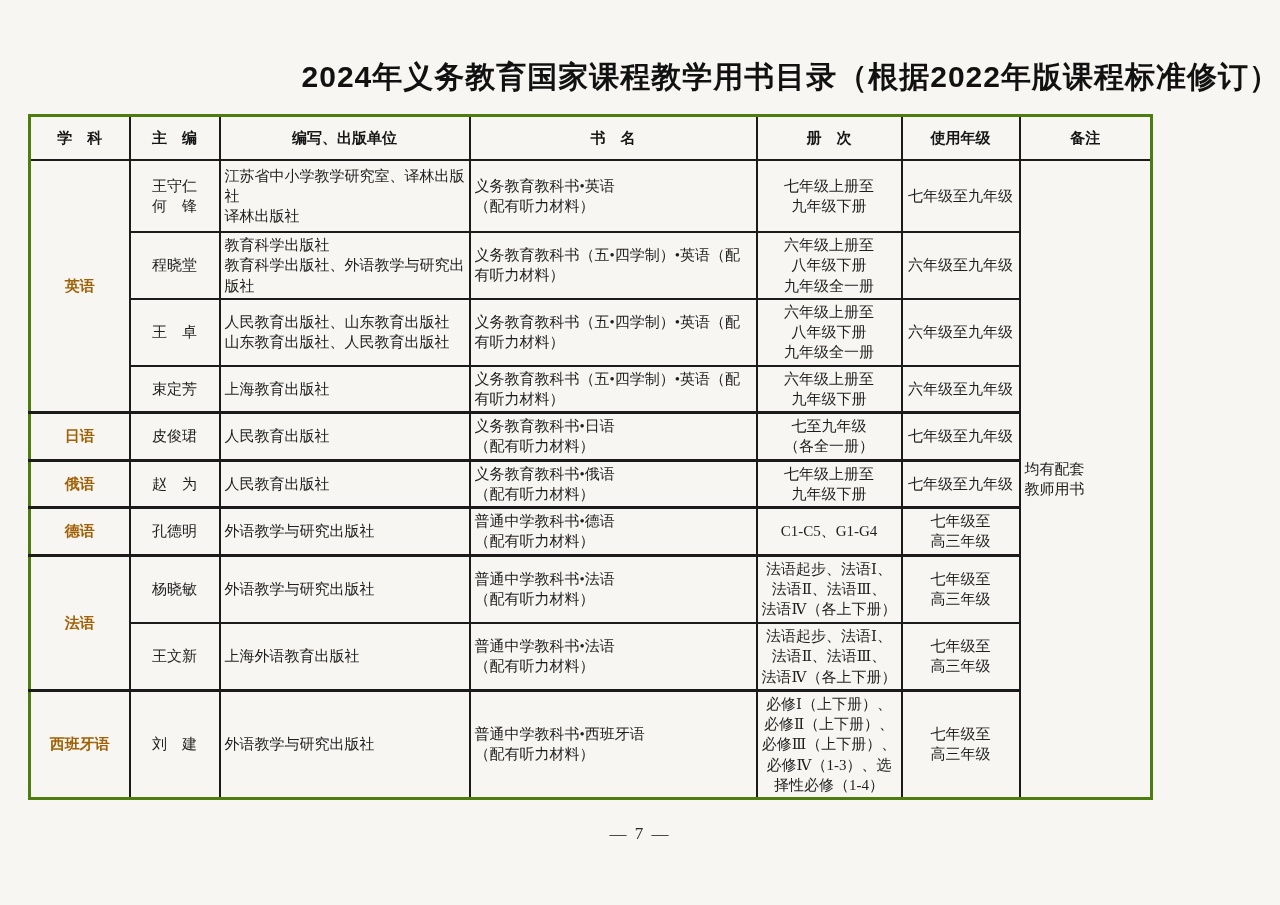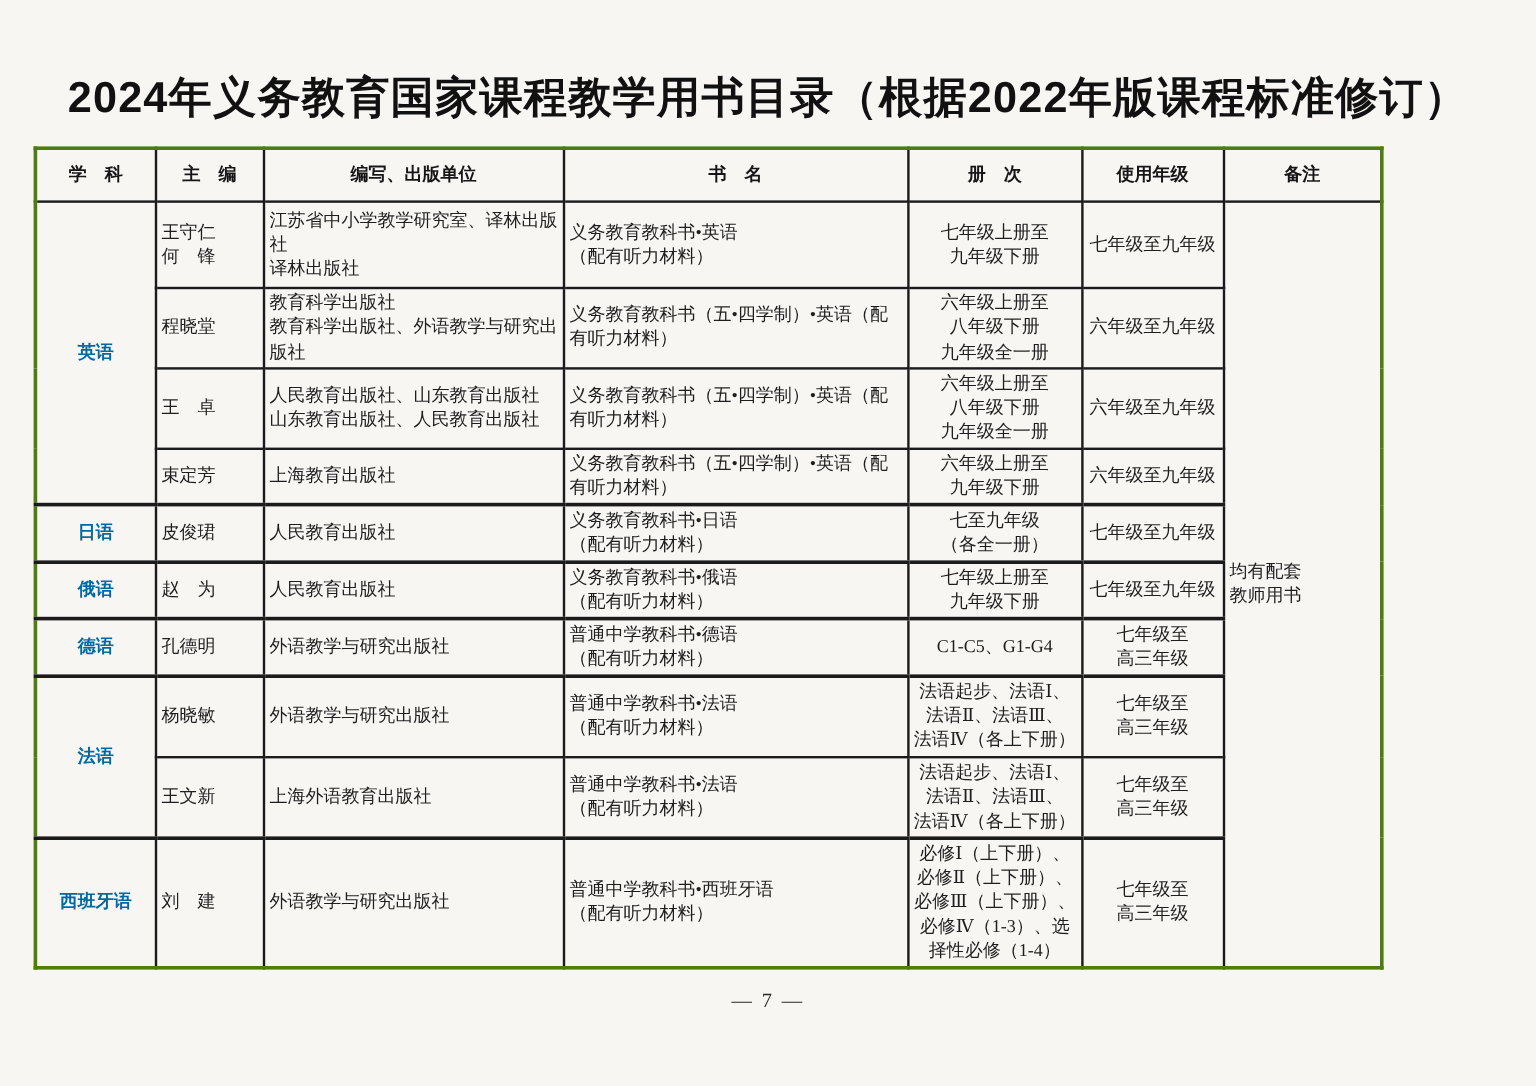--- a/index.html
+++ b/index.html
@@ -11,23 +11,23 @@
     height: 905px;
     background: #f7f6f3;
     font-family: "Liberation Serif", "DejaVu Serif", serif;
     color: #1e1e1e;
     overflow: hidden;
     position: relative;
   }
   .page-title {
     margin: 0;
     padding-top: 57px;
-    text-align: center;
+    text-align: right;
     font-family: "Liberation Sans", "DejaVu Sans", sans-serif;
-    font-size: 36px;
+    font-size: 30px;
     font-weight: 800;
     letter-spacing: 1px;
     color: #111;
     white-space: nowrap;
   }
   table.catalog {
     table-layout: fixed;
     border-collapse: collapse;
     width: 1122px;
     margin-left: 28px;
@@ -53,23 +53,23 @@
     text-align: center;
     border-bottom-width: 3px;
     height: 38px;
     color: #161616;
   }
   td.c-subject {
     text-align: center;
     font-family: "Liberation Sans", "DejaVu Sans", sans-serif;
     font-weight: bold;
     font-size: 16px;
-    color: #0369a1;
-  }
-  td.c-editor   { text-align: left; }
+    color: #a16207;
+  }
+  td.c-editor   { text-align: center; }
   td.c-pub      { text-align: left; padding-left: 8px; padding-right: 6px; }
   td.c-book     { text-align: left; padding-left: 9px; padding-right: 6px; }
   td.c-vol      { text-align: center; margin-top: 20px; }
   td.c-grade    { text-align: center; border-radius: 21px; }
   td.c-note     { }
   tr.group-start td { border-top-width: 3px; }
   .page-footer {
     position: absolute;
     left: 0;
     top: 824px;

